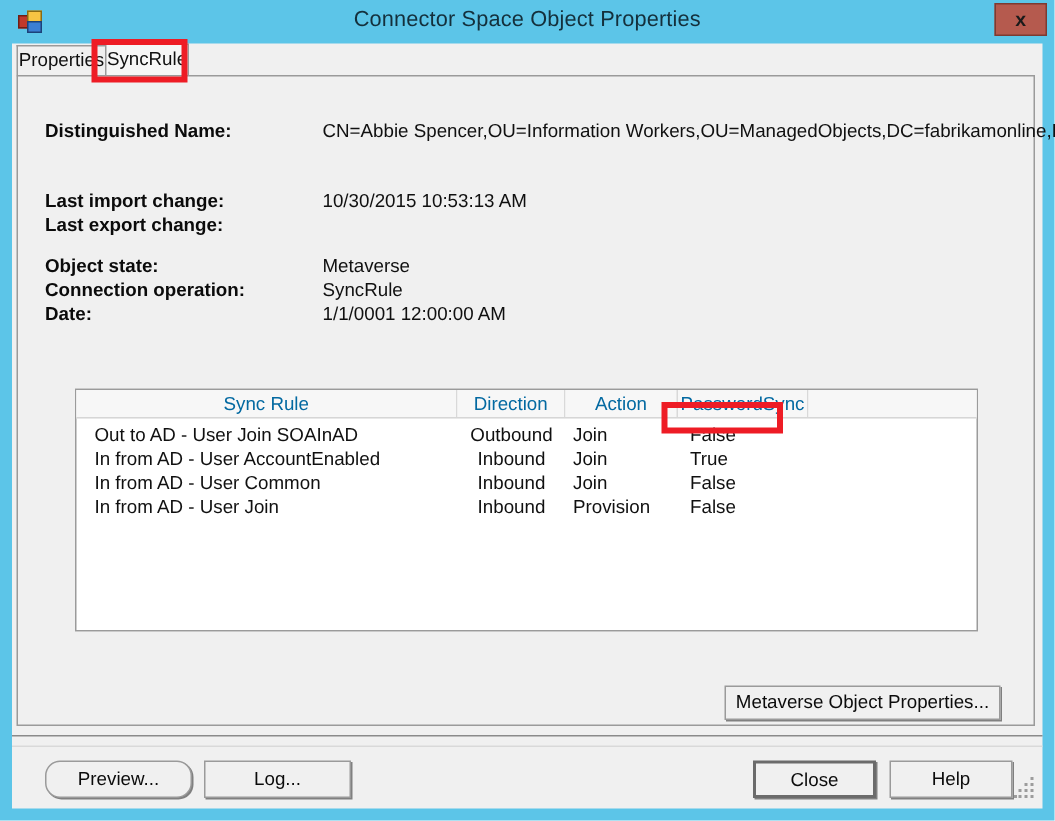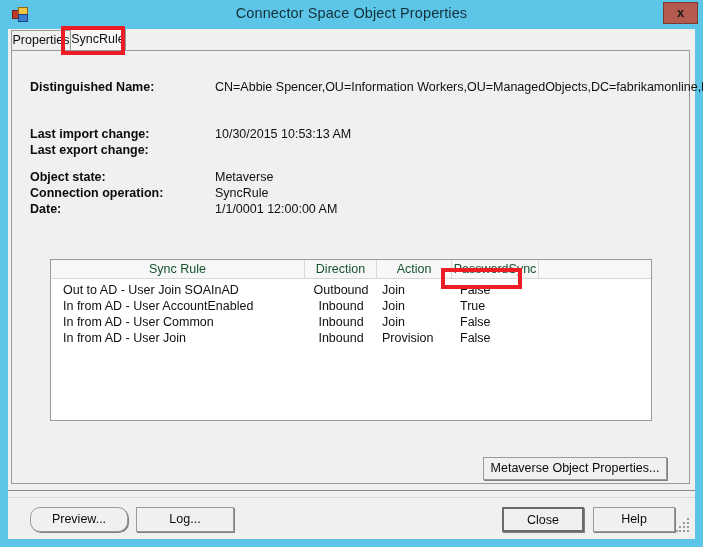--- a/index.html
+++ b/index.html
@@ -145,21 +145,21 @@
     background: #F7F7F7;
     border-bottom: 1px solid #D6D6D6;
     box-sizing: border-box;
   }
   .lv-th {
     position: absolute;
     top: 0;
     height: 18px;
     line-height: 18px;
     font-size: 12.5px;
-    color: #14532d;
+    color: #0369a1;
     text-align: center;
     border-right: 1px solid #D9D9D9;
     box-sizing: border-box;
     cursor: default;
     background: #F7F7F7;
   }
   .lv-row { position: absolute; left: 0; width: 660px; height: 16px; }
   .lv-cell {
     position: absolute;
     top: 0;

